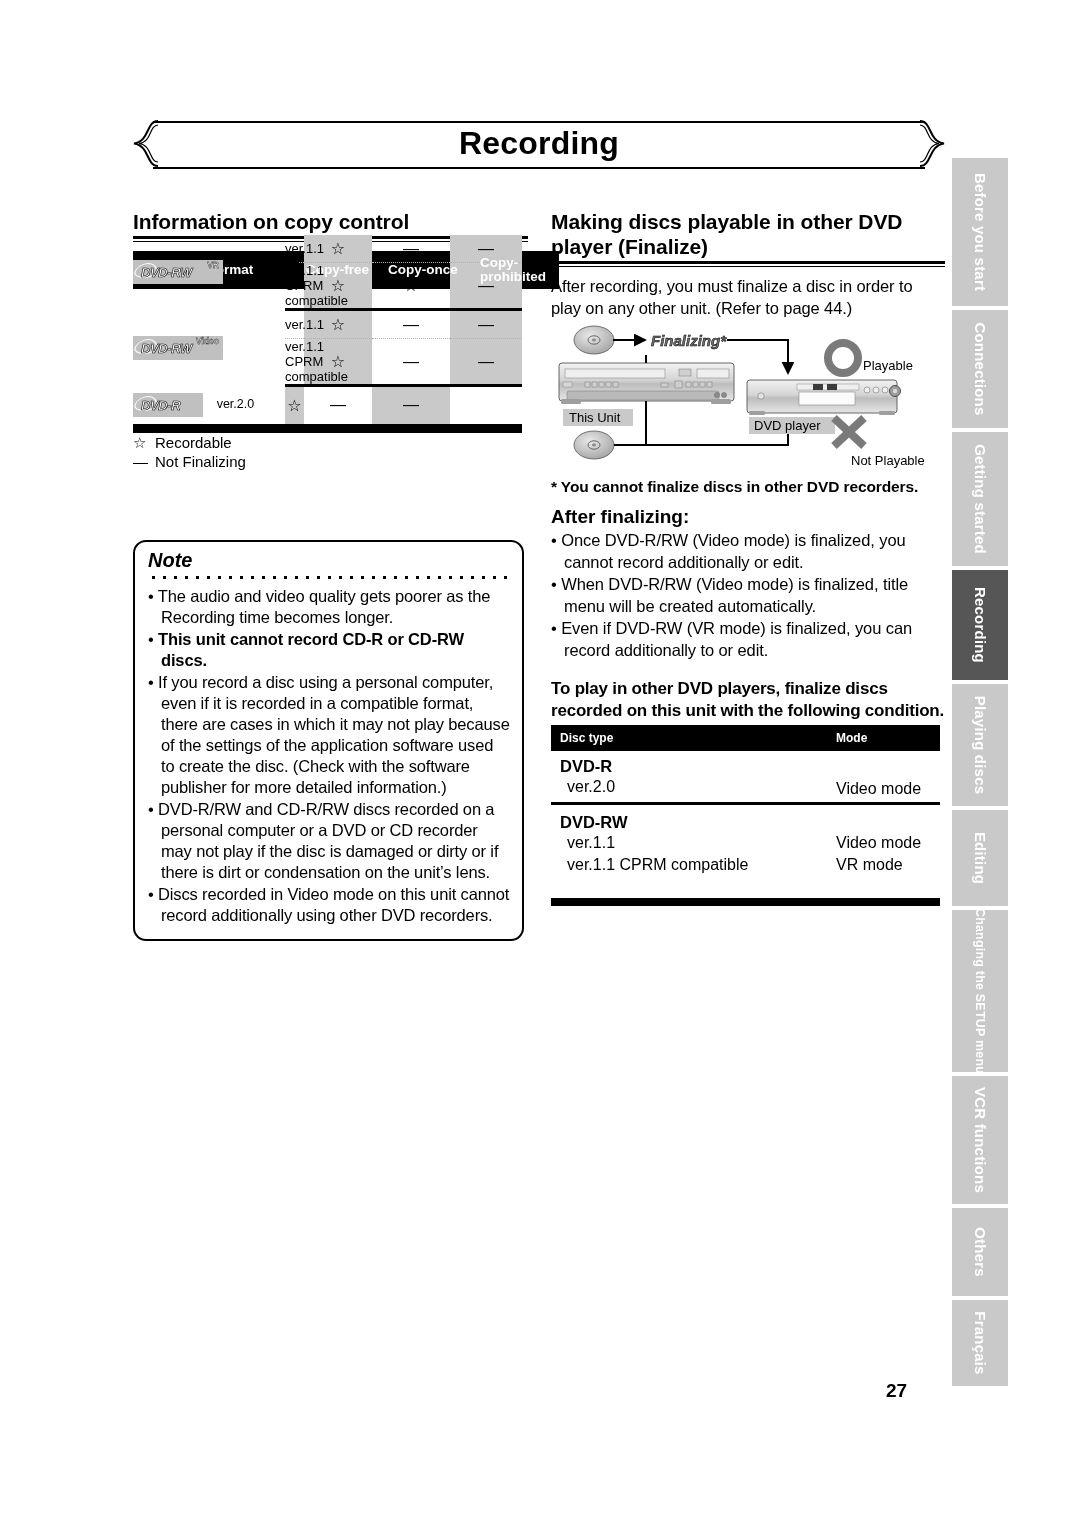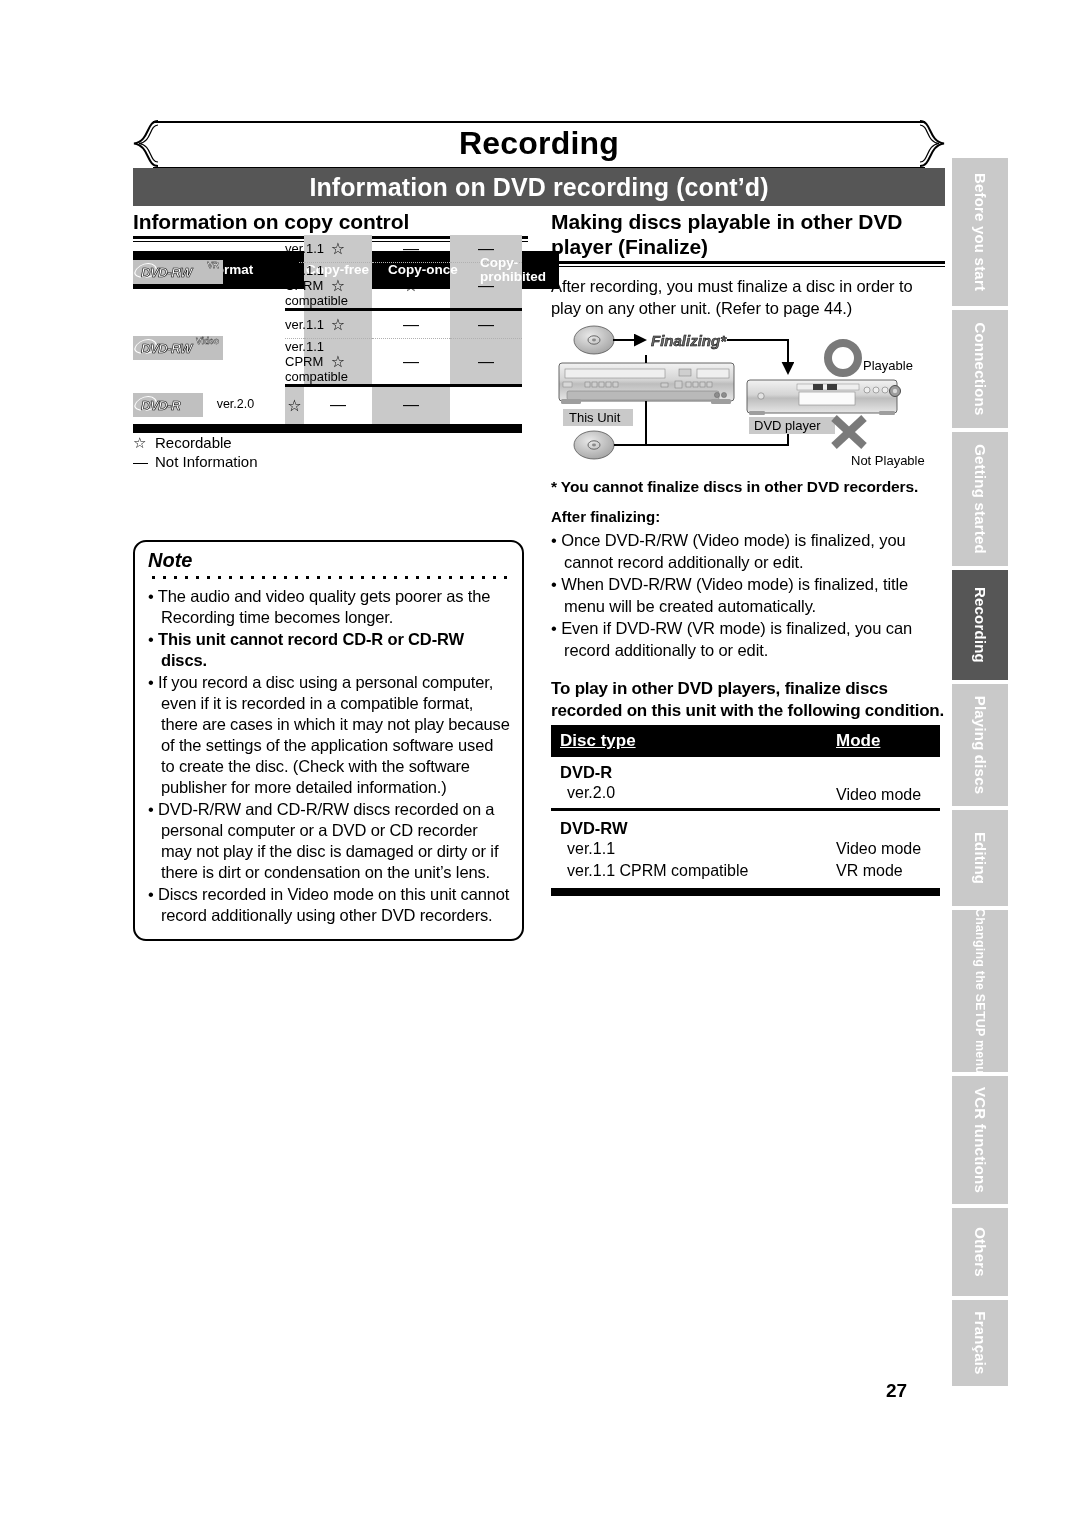--- a/index.html
+++ b/index.html
@@ -68,31 +68,31 @@
   #note-box ul{margin:0;padding:0;list-style:none;}
   #note-box li{font-size:16.5px;line-height:21px;margin:0 0 1px 0;
       padding-left:13px;text-indent:-13px;letter-spacing:-.15px;}
   #note-box li b{font-weight:bold;}
   #note-box li:before{content:"• ";}
 
   
   #diagram{position:absolute;left:0;top:0;width:394px;height:146px;}
 
   
-  h3.after{font-size:15px;font-weight:bold;margin:8px 0 2px 0;line-height:22px;}
+  h3.after{font-size:19px;font-weight:bold;margin:8px 0 2px 0;line-height:22px;}
   ul.rbul{margin:0;padding:0;list-style:none;}
   ul.rbul li{font-size:16.5px;line-height:21.5px;padding-left:13px;text-indent:-13px;
       margin-bottom:1px;letter-spacing:-.1px;}
   ul.rbul li:before{content:"• ";}
   p.lead{font-size:17px;font-weight:bold;line-height:21.5px;margin:17px 0 4px 0;letter-spacing:-.2px;}
 
   
   .md-table{width:389px;border-collapse:collapse;table-layout:fixed;margin-top:3px;}
-  .md-table th{background:#000;color:#fff;font-size:17px;font-weight:bold;text-align:left;
-      padding:6px 9px;text-decoration:underline;}
+  .md-table th{background:#000;color:#fff;font-size:12px;font-weight:bold;text-align:left;
+      padding:6px 9px;}
   .md-table td{font-size:16px;padding:2px 9px;vertical-align:top;}
   .md-table td.b{font-weight:bold;font-size:16.5px;padding-bottom:0;}
   .md-sep{border-bottom:3px solid #000;}
   .md-bottom{height:8px;background:#000;width:389px;}
 
   
   #side-tabs{position:absolute;left:952px;top:158px;width:56px;}
   .tab{width:56px;background:#c9c9c9;color:#fff;position:relative;margin-bottom:4px;}
   .tab.active{background:#565656;}
   .tab span{position:absolute;left:50%;top:50%;white-space:nowrap;
@@ -118,23 +118,20 @@
     <div class="bracket" style="right:0;">
       <svg width="26" height="47" viewBox="0 0 26 47">
         <path d="M1,1 C13,1 9,21 25,23.5 C9,26 13,46 1,46" fill="none" stroke="#000" stroke-width="2"></path>
         <path d="M1,5 C10,5.5 7,22 20,23.5 C7,25 10,41.5 1,42" fill="none" stroke="#000" stroke-width="1.2"></path>
       </svg>
     </div>
     <div class="bar"></div>
     <div id="chapter-title">Recording</div>
   </div>
 
-  <div id="section-banner">
-    <span>Information on DVD recording (cont’d)</span>
-  </div>
 
   <div id="col-left">
 
     <h2 class="sub">Information on copy control</h2>
     <div class="dblrule"></div>
 
 
     <table class="cc-table">
       <thead>
         <tr>
@@ -204,21 +201,21 @@
         </tr>
       </tbody>
     </table>
     <div class="bottom-bar"></div>
 
     <div class="legend">
       <div>
         <span class="sym">☆</span><span>Recordable</span>
       </div>
       <div>
-        <span class="sym">—</span><span>Not Information</span>
+        <span class="sym">—</span><span>Not Finalizing</span>
       </div>
     </div>
   </div>
 
   <div id="note-box">
     <p id="note-title">Note</p>
     <div id="note-dots"></div>
     <ul>
       <li><span>The audio and video quality gets poorer as the Recording time becomes longer.</span></li>
       <li><b>This unit cannot record CD-R or CD-RW discs.</b></li>
@@ -355,21 +352,21 @@
         <tr>
           <td class="b" style="padding-top:8px">DVD-RW</td>
           <td style="padding-top:8px"></td>
         </tr>
         <tr>
           <td style="padding-left:16px">ver.1.1</td>
           <td>Video mode</td>
         </tr>
         <tr>
           <td style="padding-left:16px;padding-bottom:8px">ver.1.1 CPRM compatible</td>
-          <td style="padding-bottom:8px">VR mode</td>
+          <td style="padding-bottom:24px">VR mode</td>
         </tr>
       </tbody>
     </table>
     <div class="md-bottom"></div>
   </div>
 
   <div id="side-tabs">
     <div class="tab" style="height: 148px;">
         <span>Before you start</span>
       </div>

